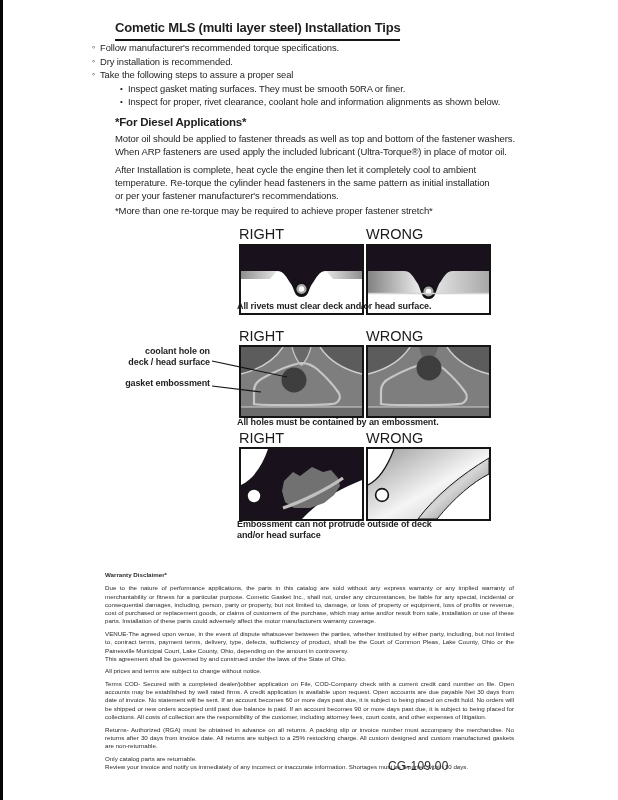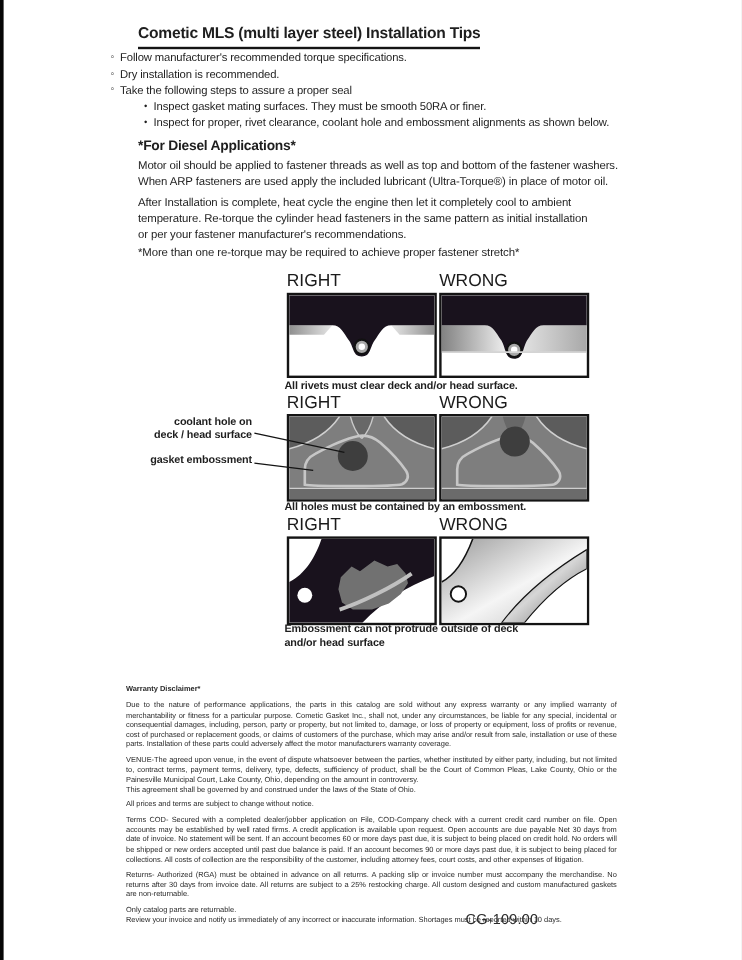--- a/index.html
+++ b/index.html
@@ -27,21 +27,21 @@
   .dlabel { width:121px; text-align:left; font-size:14.5px; color:#1b1b1b; }
   .lab-r1 { top:226px; } .lab-r2 { top:328px; } .lab-r3 { top:430px; }
   .col-a { left:239px; } .col-b { left:366px; }
 
   .dbox { background:#ffffff; border:2px solid #141414; display:block; }
   .box-r1 { top:244px; width:121px; height:67px; }
   .box-r2 { top:345px; width:121px; height:69px; }
   .box-r3 { top:447px; width:121px; height:70px; }
 
   .caption { left:237px; font-size:9px; font-weight:bold; line-height:11px; letter-spacing:-0.1px; }
-  .cap1 { top:316px; } .cap2 { top:417px; } .cap3 { top:519px; }
+  .cap1 { top:301px; } .cap2 { top:417px; } .cap3 { top:519px; }
 
   .side-label { left:96px; width:114px; text-align:right; font-size:9px; line-height:10.8px; letter-spacing:-0.1px;font-weight:bold; }
   .sl-coolant { top:346px; }
   .sl-emboss { top:378px; }
 
   .overlay { left:0; top:0; width:618px; height:800px; z-index:6; pointer-events:none; }
 
   .disclaimer { left:105px; top:571px; width:409px; font-size:6.2px; line-height:8.3px; text-align:justify; color:#2a2a2a; }
   .disclaimer .dhead { font-weight:bold; margin:0 0 5px 0; text-align:left; }
   .disclaimer p { margin:0 0 4.2px 0; white-space:pre-line; }
@@ -69,21 +69,21 @@
     <div class="tip">
         <span class="m">◦</span>
         <span>Take the following steps to assure a proper seal</span>
       </div>
     <div class="tip sub">
         <span class="m">•</span>
         <span>Inspect gasket mating surfaces.  They must be smooth 50RA or finer.</span>
       </div>
     <div class="tip sub">
         <span class="m">•</span>
-        <span>Inspect for proper, rivet clearance, coolant hole and embossment alignments as shown below.</span>
+        <span>Inspect for proper, rivet clearance, coolant hole and information alignments as shown below.</span>
       </div>
   </div>
 
   <h2 class="abs dheading" style="margin:0;">*For Diesel Applications*</h2>
   <p class="abs para p1" style="margin:0;">Motor oil should be applied to fastener threads as well as top and bottom of the fastener washers.
 When ARP fasteners are used apply the included lubricant (Ultra-Torque®) in place of motor oil.</p>
   <p class="abs para p2" style="margin:0;">After Installation is complete, heat cycle the engine then let it completely cool to ambient
 temperature. Re-torque the cylinder head fasteners in the same pattern as initial installation
 or per your fastener manufacturer's recommendations.</p>
   <p class="abs para p3" style="margin:0;">*More than one re-torque may be required to achieve proper fastener stretch*</p>

